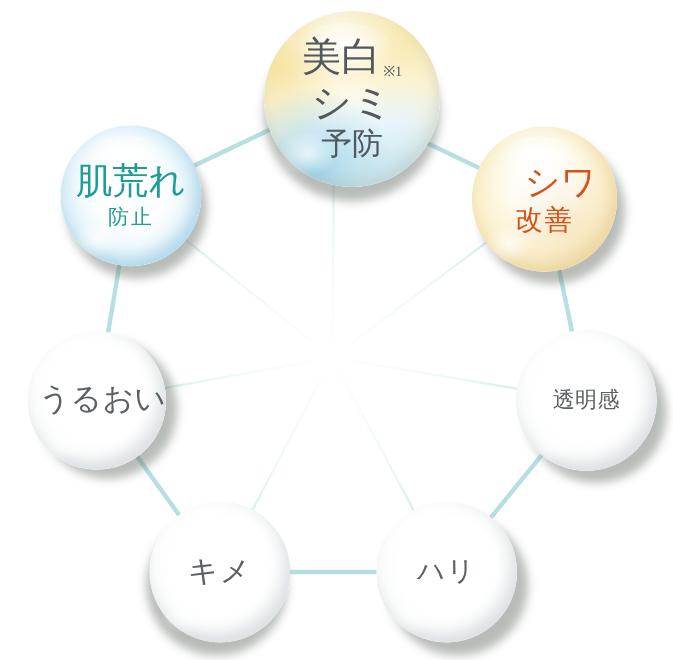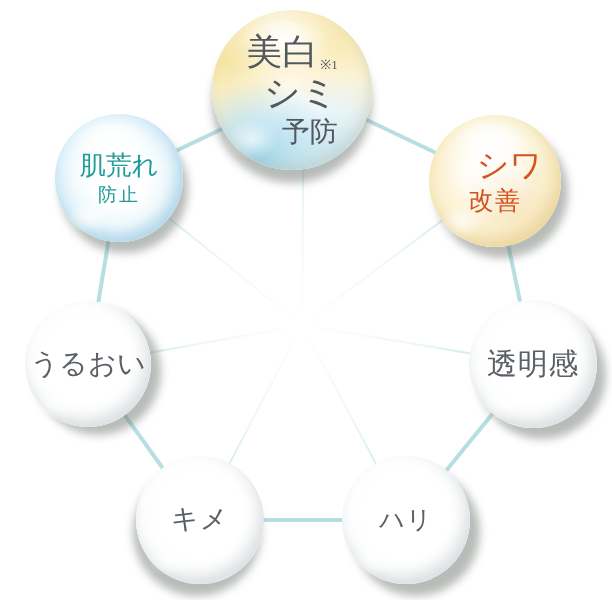--- a/index.html
+++ b/index.html
@@ -27,72 +27,71 @@
   }
   .bubble::after{ 
     content:"";position:absolute;left:8%;bottom:6%;width:34%;height:26%;
     background:radial-gradient(ellipse at 50% 50%, rgba(255,255,255,.7) 0%, rgba(255,255,255,0) 70%);
     border-radius:50%;pointer-events:none;
   }
   .btext{position:relative;z-index:3;line-height:1.15;}
   .line{white-space:nowrap;}
 
   
-  .b0{left:212px;top:10px;width:160px;height:160px;
+  .b0{left:240px;top:10px;width:160px;height:160px;
     background:
       radial-gradient(circle at 28% 90%, rgba(142,206,231,.85) 0%, rgba(142,206,231,0) 40%),
       radial-gradient(circle at 76% 88%, rgba(176,221,240,.6) 0%, rgba(176,221,240,0) 42%),
       radial-gradient(circle at 8% 32%, rgba(246,227,158,.95) 0%, rgba(246,227,158,0) 40%),
       radial-gradient(circle at 84% 14%, rgba(247,231,168,.9) 0%, rgba(247,231,168,0) 42%),
       radial-gradient(circle at 55% 30%, rgba(255,241,205,.55) 0%, rgba(255,241,205,0) 45%),
       radial-gradient(circle at 50% 50%, #ffffff 40%, #fdfaf0 62%, #f5ecd0 81%, #e9dfbd 93%, #f3edd9 100%);
     box-shadow:0 13px 9px var(--shadow-color), inset -4px -7px 12px rgba(150,170,180,.25);
-    text-align:right;
   }
   .b0 .l-main{font-size:36px;}
   .b0 .l-sub{font-size:28px;margin-top:2px;}
   .note{font-size:13px;position:relative;top:5px;margin-left:2px;letter-spacing:0;}
 
   
   .b1{left:55px;top:114px;width:128px;height:128px;
     background:
       radial-gradient(circle at 40% 28%, rgba(255,255,255,.95) 0%, rgba(255,255,255,0) 45%),
       radial-gradient(circle at 50% 50%, #ffffff 30%, #f0f9fc 50%, #d8eef8 68%, #b7e0f1 85%, #a7d8ee 94%, #cfeaf6 100%);
     box-shadow:5px 11px 9px var(--shadow-color), inset -5px -8px 12px rgba(120,180,212,.35);
   }
-  .b1 .l-main{font-size:26px;}
+  .b1 .l-main{font-size:33px;}
   .b1 .l-sub{font-size:19px;letter-spacing:.1em;margin-top:3px;}
 
   
   .b2{left:429px;top:115px;width:132px;height:132px;
     background:
       radial-gradient(circle at 45% 26%, rgba(255,255,255,.95) 0%, rgba(255,255,255,0) 45%),
       radial-gradient(circle at 64% 68%, rgba(240,210,150,.45) 0%, rgba(240,210,150,0) 52%),
       radial-gradient(circle at 50% 50%, #fffef8 28%, #fdf6dd 48%, #f8ecc2 70%, #f0dc9e 87%, #eed9a2 95%, #f7edcb 100%);
     box-shadow:7px 11px 9px var(--shadow-color), inset -5px -8px 12px rgba(215,180,110,.3);
   }
   .b2 .l-main{font-size:32px;margin-left:29px;}
   .b2 .l-sub{font-size:25px;letter-spacing:.06em;margin-top:3px;}
 
   
   .pearl{
     background:
       radial-gradient(circle at 35% 26%, rgba(255,255,255,.95) 0%, rgba(255,255,255,0) 42%),
       radial-gradient(circle at 50% 46%, #ffffff 46%, #fbfcfc 62%, #f1f4f5 79%, #e4e9eb 91%, #edf0f1 97%, #f6f8f8 100%);
   }
   .b3{left:25px;top:301px;width:126px;height:126px;
-      box-shadow:10px 8px 9px var(--shadow-color), inset -6px -8px 13px rgba(168,178,184,.32);}
+      box-shadow:10px 8px 9px var(--shadow-color), inset -6px -8px 13px rgba(168,178,184,.32);justify-content:flex-end;}
   .b4{left:469px;top:300px;width:128px;height:128px;
       box-shadow:9px 11px 9px var(--shadow-color), inset -6px -8px 13px rgba(168,178,184,.32);}
   .b5{left:136px;top:456px;width:128px;height:128px;
       box-shadow:-3px 12px 9px var(--shadow-color), inset -6px -8px 13px rgba(168,178,184,.32);}
   .b6{left:342px;top:456px;width:128px;height:128px;
       box-shadow:10px 12px 9px var(--shadow-color), inset -6px -8px 13px rgba(168,178,184,.32);}
   .b3 .l-main{font-size:28px;letter-spacing:.01em;}
-  .b4 .l-main{font-size:30px;letter-spacing:.02em;}
+  .b4 .l-main{font-size:20px;letter-spacing:.02em;}
   .b5 .l-main{font-size:27px;letter-spacing:.05em;}
   .b6 .l-main{font-size:25px;letter-spacing:.05em;}
 </style>
 </head>
 <body>
 
 <div class="stage">
 
   <svg width="612" height="600" viewBox="0 0 612 600">
     <defs>

